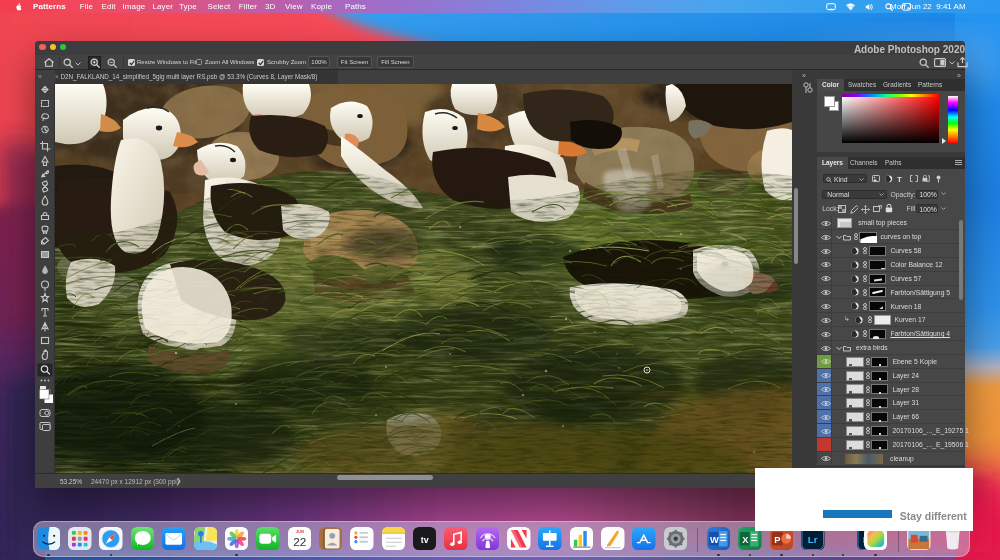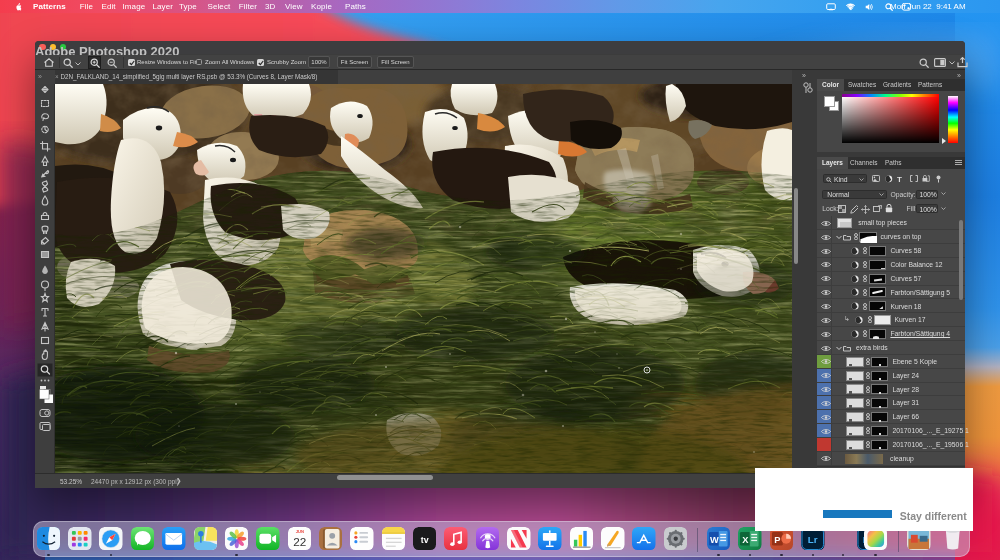--- a/index.html
+++ b/index.html
@@ -13,21 +13,21 @@
 
 #menubar { left:0; top:0; width:1000px; height:12.5px;
   background:linear-gradient(90deg,#f43d4d 0%,#f04b63 10%,#e04f79 16%,#cf5a92 22%,#b95fa9 28%,#a868c0 34%,#9a70cc 40%,#8c7bd6 46%,#7b86e0 52%,#609ae8 62%,#47a5ee 72%,#35a0f0 84%,#2b97f0 100%);
   color:#fff; font-size:8px; }
 #menubar .mi { position:absolute; top:1.8px; white-space:nowrap; letter-spacing:0.1px; }
 
 
 #pswin { left:35px; top:41px; width:930px; height:446.5px; background:#3c3c3c; border-radius:4px 4px 0 0; box-shadow:0 18px 40px rgba(0,0,0,.45); }
 #titlebar { left:0; top:0; width:930px; height:13px; background:#3d3d3f; border-radius:4px 4px 0 0; }
 .tl { position:absolute; top:2.7px; width:6.5px; height:6.5px; border-radius:50%; }
-#ttext { position:absolute; top:2.8px; width:738px; text-align:left; font-size:13px; font-weight:bold; color:#c0c0c0; }
+#ttext { position:absolute; top:2.8px; width:930px; text-align:right; font-size:10px; font-weight:bold; color:#c0c0c0; }
 #optbar { left:0; top:13.5px; width:930px; height:15.5px; background:#424242; border-bottom:1px solid #282828; color:#d6d6d6; font-size:6px; }
 #tabrow { left:0; top:29px; width:757px; height:14px; background:#3f3f3f; }
 #dtab { position:absolute; left:20px; top:0; width:283px; height:14px; background:#353535; color:#c9c9c9; font-size:6.3px; line-height:14px; white-space:nowrap; overflow:hidden; }
 #toolbar { left:0; top:43px; width:20px; height:388.5px; background:#3e3e3e; border-right:1px solid #303030; }
 #canvas { left:20px; top:43px; width:737px; height:388.5px; background:#222; overflow:hidden; }
 #rdock { left:757px; top:29px; width:173px; height:417.5px; background:#393939; }
 #statusbar { left:0; top:431.5px; width:757px; height:15px; background:#404040; color:#c8c8c8; font-size:6.5px; border-top:1px solid #2c2c2c; }
 
 
 .ptabs { position:absolute; left:25px; width:148px; height:11.5px; background:#2f2f2f; font-size:6.5px; color:#c9c9c9; }

